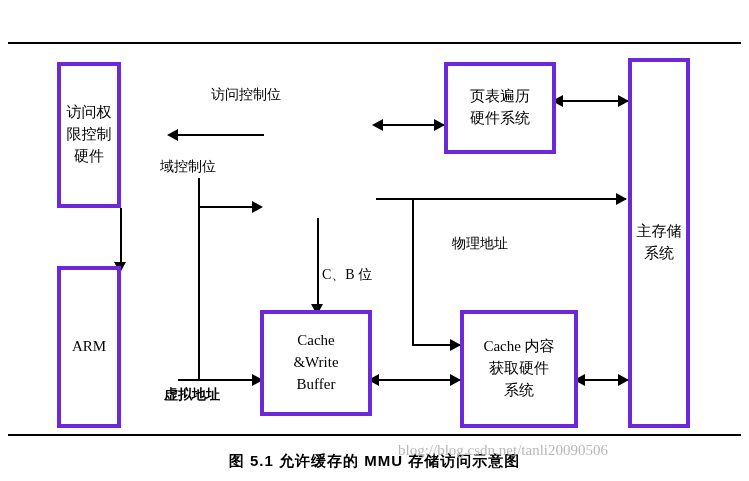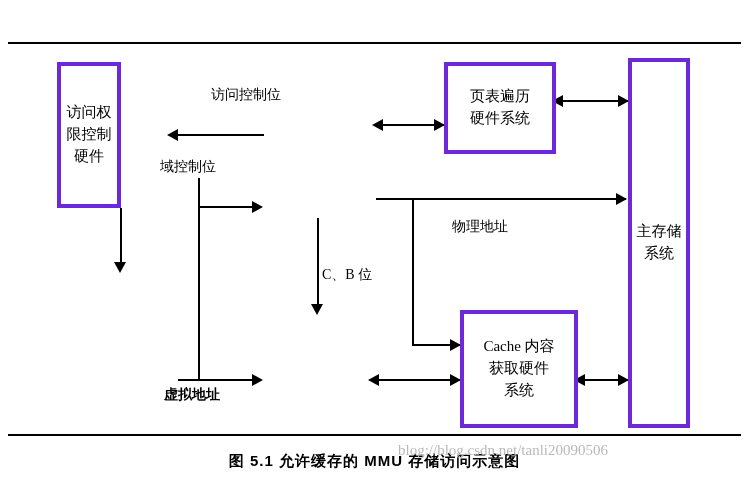--- a/index.html
+++ b/index.html
@@ -160,31 +160,39 @@
   <div class="box" style="left:444px; top:62px; width:112px; height:92px;">
     <span class="lbl">页表遍历
 硬件系统</span>
   </div>
 
   <div class="box" style="left:628px; top:58px; width:62px; height:370px;">
     <span class="lbl">主存储
 系统</span>
   </div>
 
+  <div class="box" style="left:57px; top:266px; width:64px; height:162px;">
+    <span class="lbl">ARM</span>
+  </div>
 
+  <div class="box box-serif" style="left:260px; top:310px; width:112px; height:106px;">
+    <span class="lbl">Cache
+&amp;Write
+Buffer</span>
+  </div>
 
   <div class="box" style="left:460px; top:310px; width:118px; height:118px;">
     <span class="lbl">Cache 内容
 获取硬件
 系统</span>
   </div>
 
   <div class="edge-label" style="left:169px; top:86px;margin-left:42px;">访问控制位</div>
   <div class="edge-label" style="left:160px; top:158px;">域控制位</div>
   <div class="edge-label" style="left:322px; top:218px;margin-top:48px;">C、B 位</div>
-  <div class="edge-label" style="left:452px; top:218px;">物理地址</div>
+  <div class="edge-label" style="left:452px; top:235px;">物理地址</div>
   <div class="edge-label" style="left:164px; top:386px;font-weight:bold;">虚拟地址</div>
 
   <div class="watermark wm2">blog://blog.csdn.net/tanli20090506</div>
 
   <div class="caption-bottom">图 5.1   允许缓存的 MMU 存储访问示意图</div>
 
 </div>
 
 </body></html>

